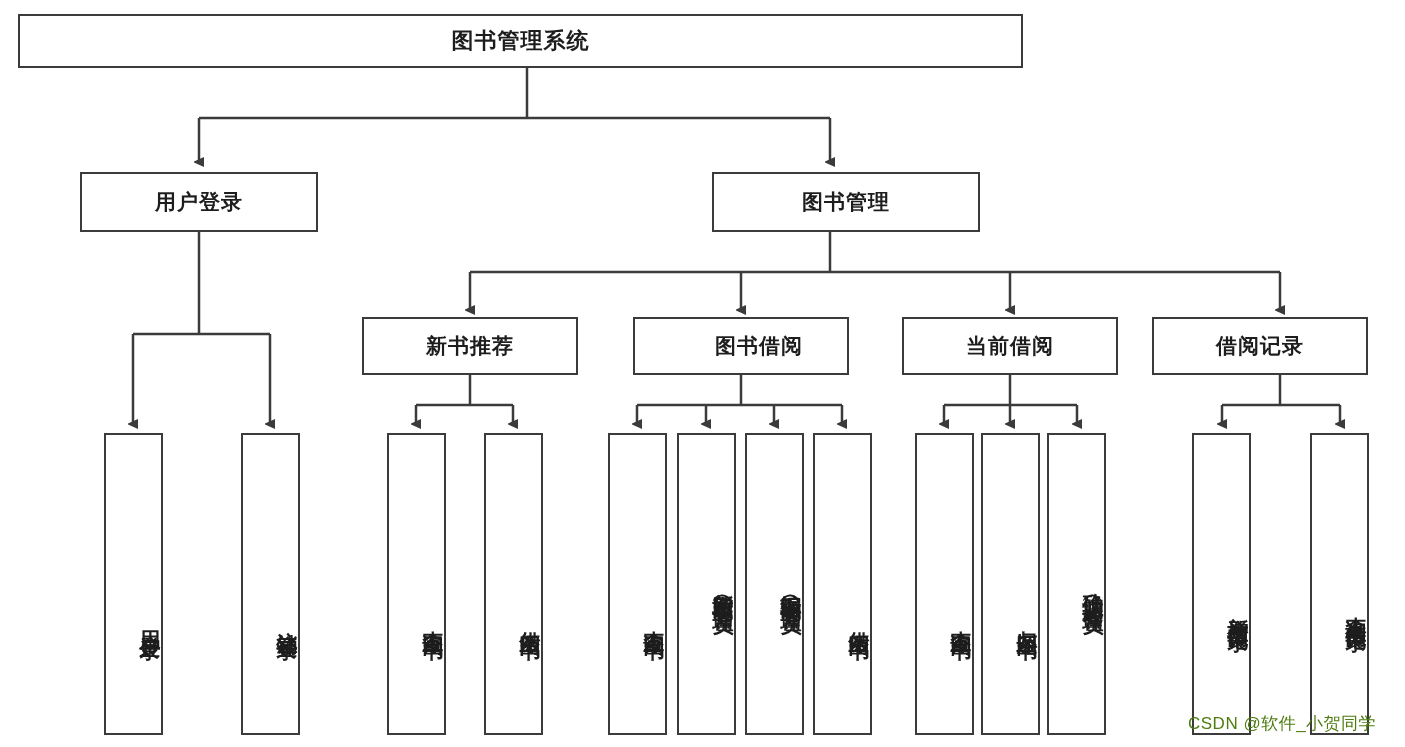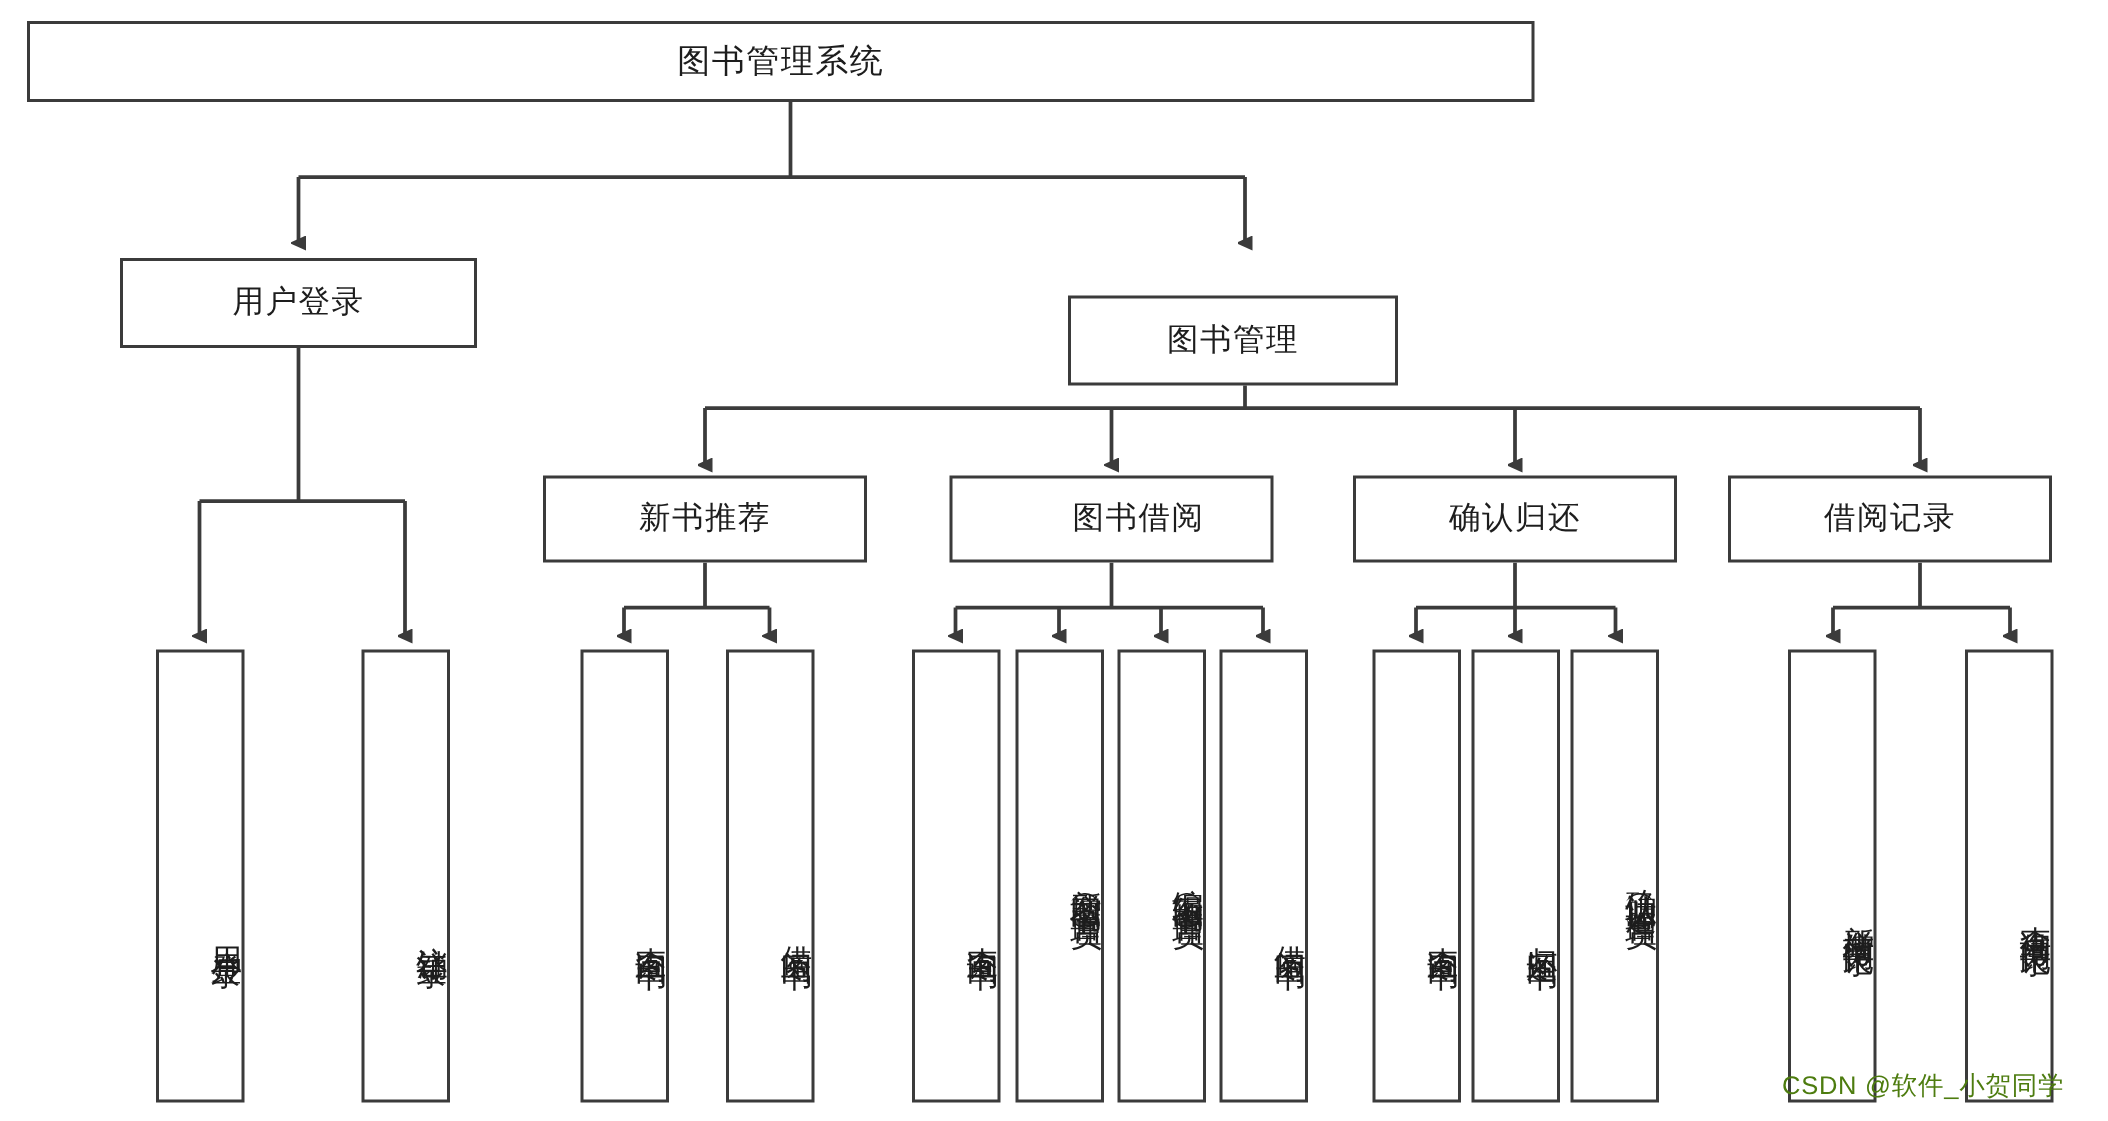--- a/index.html
+++ b/index.html
@@ -27,20 +27,21 @@
   .node {
     position: absolute;
     box-sizing: border-box;
     border: 2px solid #3b3b3b;
     background: #ffffff;
     display: flex;
     align-items: center;
     justify-content: center;
     color: #1d1d1d;
     z-index: 2;
+    font-weight: bold;
   }
   .node.horiz {
     font-size: 21px;
     letter-spacing: 1px;
     line-height: 1.1;
   }
   .node.root {
     font-size: 22px;
   }
   .node.vert {
@@ -130,32 +131,32 @@
     </g>
   </svg>
 
   <div class="node horiz root" style="left:18px; top:14px; width:1005px; height:54px;">
     <span>图书管理系统</span>
   </div>
 
   <div class="node horiz" style="left:80px; top:172px; width:238px; height:60px;">
     <span>用户登录</span>
   </div>
-  <div class="node horiz" style="left:712px; top:172px; width:220px; height:60px;margin-top:25px;">
+  <div class="node horiz" style="left:712px; top:172px; width:268px; height:60px;">
     <span>图书管理</span>
   </div>
 
   <div class="node horiz" style="left:362px; top:317px; width:216px; height:58px;">
     <span>新书推荐</span>
   </div>
   <div class="node horiz" style="left:633px; top:317px; width:216px; height:58px;padding-left:36px;">
     <span>图书借阅</span>
   </div>
   <div class="node horiz" style="left:902px; top:317px; width:216px; height:58px;">
-    <span>确认归还</span>
+    <span>当前借阅</span>
   </div>
   <div class="node horiz" style="left:1152px; top:317px; width:216px; height:58px;">
     <span>借阅记录</span>
   </div>
 
   <div class="node vert mid" style="left:104px; top:433px; width:59px; height:302px;">
     <span>用户登录</span>
   </div>
   <div class="node vert mid" style="left:241px; top:433px; width:59px; height:302px;">
     <span>注销登录</span>

